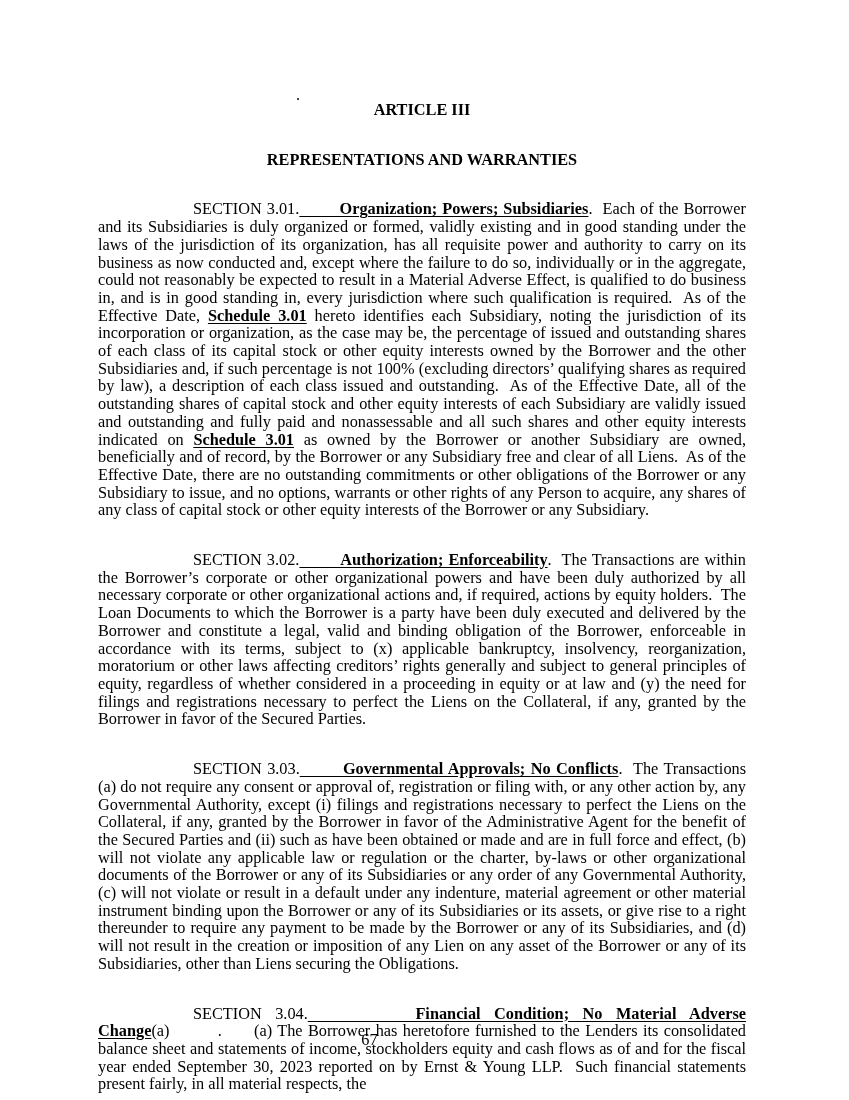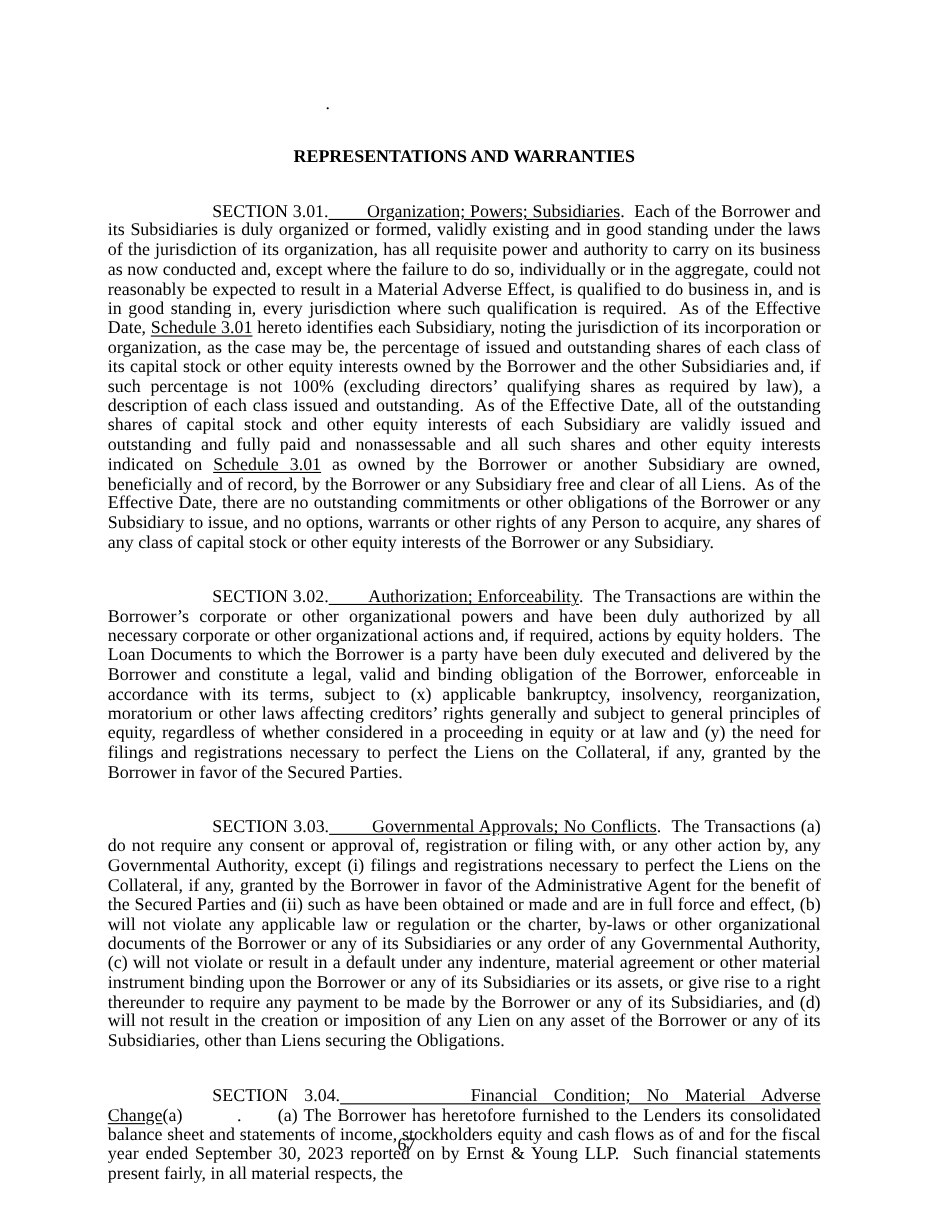--- a/index.html
+++ b/index.html
@@ -17,21 +17,21 @@
     position: absolute;
     left: 98px;
     top: 101px;
     width: 648px;
   }
   p { margin: 0; line-height: 17.7px; }
   .heading { text-align: center; font-weight: bold; }
   .gap-above { margin-top: 32px; }
   .para { text-indent: 95px; text-align: justify; }
   .intro { text-indent: 95px; }
-  .u { text-decoration: underline; text-underline-offset: 2px; }
+  .u { text-decoration: underline; text-underline-offset: 2px; font-weight: bold; }
   .stray {
     position: absolute;
     left: 296px;
     top: 87px;
     font-size: 16px;
     line-height: 16px;
   }
   .pageno {
     position: absolute;
     top: 1031px;
@@ -42,20 +42,21 @@
   }
 </style>
 </head>
 <body>
 
 <div class="page">
 
   <span class="stray">.</span>
 
   <div class="content">
+    <p class="heading">ARTICLE III</p>
     <p class="heading gap-above">REPRESENTATIONS AND WARRANTIES</p>
 
     <p class="para gap-above"><span>SECTION 3.01.</span><span class="u">&nbsp;&nbsp;&nbsp;&nbsp;&nbsp;&nbsp;&nbsp;&nbsp;Organization; Powers; Subsidiaries</span><span>.&nbsp; Each of the Borrower and its Subsidiaries is duly organized or formed, validly existing and in good standing under the laws of the jurisdiction of its organization, has all requisite power and authority to carry on its business as now conducted and, except where the failure to do so, individually or in the aggregate, could not reasonably be expected to result in a Material Adverse Effect, is qualified to do business in, and is in good standing in, every jurisdiction where such qualification is required.&nbsp; As of the Effective Date, </span><span class="u">Schedule 3.01</span><span> hereto identifies each Subsidiary, noting the jurisdiction of its incorporation or organization, as the case may be, the percentage of issued and outstanding shares of each class of its capital stock or other equity interests owned by the Borrower and the other Subsidiaries and, if such percentage is not 100% (excluding directors’ qualifying shares as required by law), a description of each class issued and outstanding.&nbsp; As of the Effective Date, all of the outstanding shares of capital stock and other equity interests of each Subsidiary are validly issued and outstanding and fully paid and nonassessable and all such shares and other equity interests indicated on </span><span class="u">Schedule 3.01</span><span> as owned by the Borrower or another Subsidiary are owned, beneficially and of record, by the Borrower or any Subsidiary free and clear of all Liens.&nbsp; As of the Effective Date, there are no outstanding commitments or other obligations of the Borrower or any Subsidiary to issue, and no options, warrants or other rights of any Person to acquire, any shares of any class of capital stock or other equity interests of the Borrower or any Subsidiary.</span></p>
     <p class="para gap-above"><span>SECTION 3.02.</span><span class="u">&nbsp;&nbsp;&nbsp;&nbsp;&nbsp;&nbsp;&nbsp;&nbsp;Authorization; Enforceability</span><span>.&nbsp; The Transactions are within the Borrower’s corporate or other organizational powers and have been duly authorized by all necessary corporate or other organizational actions and, if required, actions by equity holders.&nbsp; The Loan Documents to which the Borrower is a party have been duly executed and delivered by the Borrower and constitute a legal, valid and binding obligation of the Borrower, enforceable in accordance with its terms, subject to (x) applicable bankruptcy, insolvency, reorganization, moratorium or other laws affecting creditors’ rights generally and subject to general principles of equity, regardless of whether considered in a proceeding in equity or at law and (y) the need for filings and registrations necessary to perfect the Liens on the Collateral, if any, granted by the Borrower in favor of the Secured Parties.</span></p>
     <p class="para gap-above"><span>SECTION 3.03.</span><span class="u">&nbsp;&nbsp;&nbsp;&nbsp;&nbsp;&nbsp;&nbsp;&nbsp;Governmental Approvals; No Conflicts</span><span>.&nbsp; The Transactions (a) do not require any consent or approval of, registration or filing with, or any other action by, any Governmental Authority, except (i) filings and registrations necessary to perfect the Liens on the Collateral, if any, granted by the Borrower in favor of the Administrative Agent for the benefit of the Secured Parties and (ii) such as have been obtained or made and are in full force and effect, (b) will not violate any applicable law or regulation or the charter, by-laws or other organizational documents of the Borrower or any of its Subsidiaries or any order of any Governmental Authority, (c) will not violate or result in a default under any indenture, material agreement or other material instrument binding upon the Borrower or any of its Subsidiaries or its assets, or give rise to a right thereunder to require any payment to be made by the Borrower or any of its Subsidiaries, and (d) will not result in the creation or imposition of any Lien on any asset of the Borrower or any of its Subsidiaries, other than Liens securing the Obligations.</span></p>
     <p class="para gap-above"><span>SECTION 3.04.</span><span class="u">&nbsp;&nbsp;&nbsp;&nbsp;&nbsp;&nbsp;&nbsp;&nbsp;Financial Condition; No Material Adverse Change</span><span>(a)&nbsp;&nbsp;&nbsp;&nbsp;&nbsp;&nbsp;&nbsp;&nbsp;&nbsp;.&nbsp;&nbsp;&nbsp;&nbsp;&nbsp;&nbsp;(a) The Borrower has heretofore furnished to the Lenders its consolidated balance sheet and statements of income, stockholders equity and cash flows as of and for the fiscal year ended September&nbsp;30, 2023 reported on by Ernst &amp; Young LLP.&nbsp; Such financial statements present fairly, in all material respects, the</span></p>
   </div>
 
   <div class="pageno">67</div>
 

